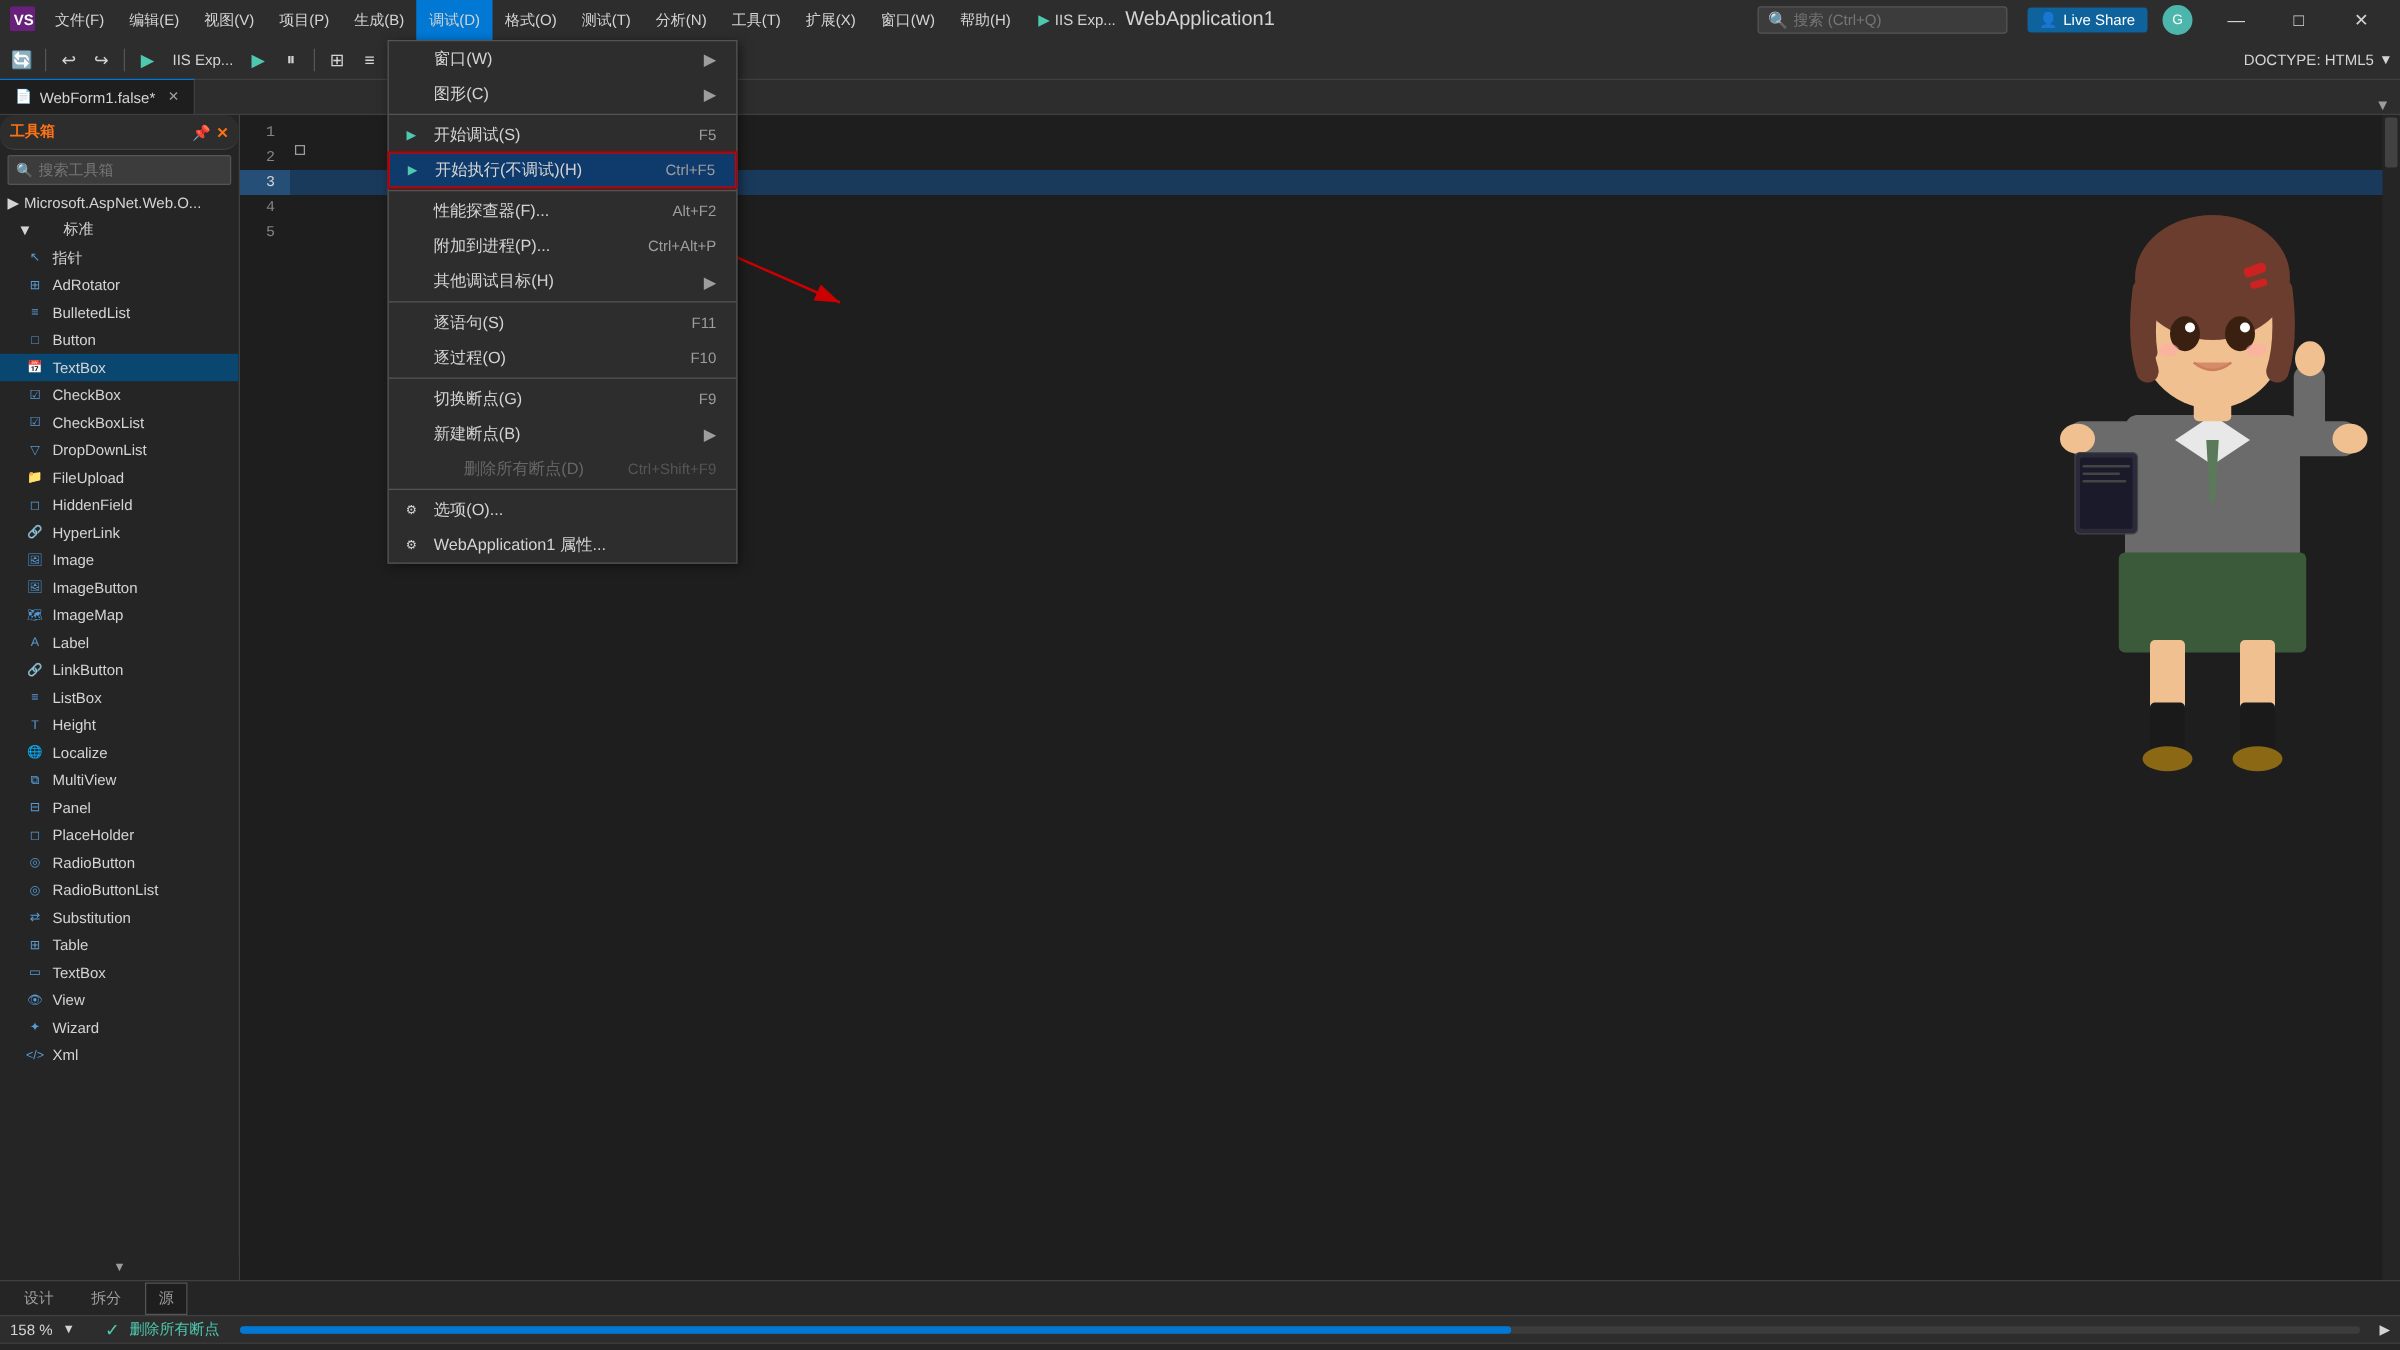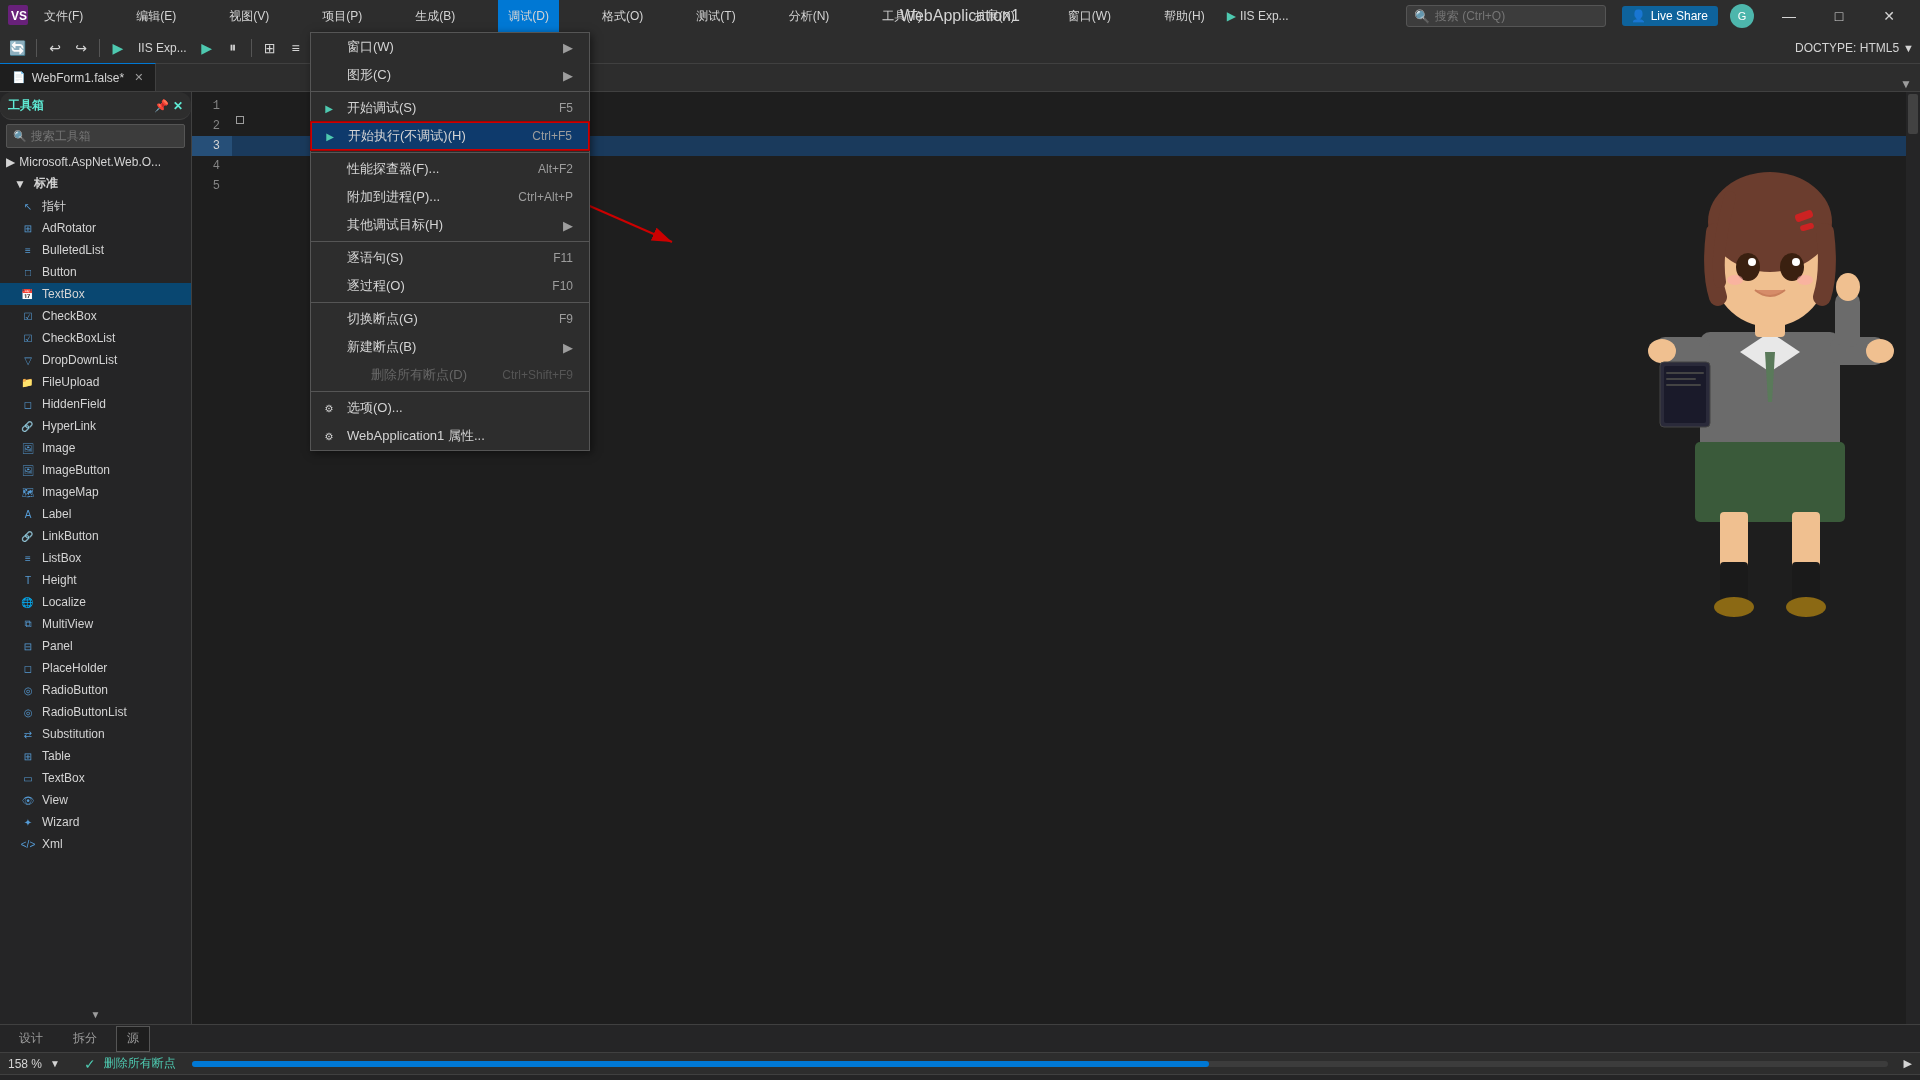--- a/index.html
+++ b/index.html
@@ -7,21 +7,21 @@
 
     
     .title-bar {
       height: 32px;
       background: #2d2d2d;
       display: flex;
       align-items: center;
       padding: 0 8px;
       position: relative;
     }
-    .title-bar-menu { display: flex; align-items: flex-end; height: 100%; gap: 33px; }
+    .title-bar-menu { display: flex; align-items: flex-end; height: 100%; }
     .title-bar-menu-item {
       padding: 0 10px;
       height: 100%;
       display: flex;
       align-items: center;
       cursor: pointer;
       font-size: 12px;
       color: #d4d4d4;
     }
     .title-bar-menu-item.active { background: #0078d4; }
@@ -146,21 +146,21 @@
       overflow: hidden;
     }
     .toolbox-header {
       height: 28px;
       background: #2d2d2d;
       display: flex;
       align-items: center;
       padding: 0 8px;
       font-size: 12px;
       font-weight: bold;
-      color: #5eead4;
+      color: #f97316;
       border-bottom: 1px solid #404040;
       justify-content: space-between;
       border-radius: 12px;
     }
     .toolbox-header-icons { display: flex; gap: 4px; }
     .toolbox-search {
       padding: 4px 6px;
       display: flex;
       align-items: center;
       background: #3c3c3c;
@@ -471,21 +471,21 @@
     </div>
     <div class="toolbox-items">
 
       <div class="toolbox-section-header">
         <span>▶</span>
         <span>Microsoft.AspNet.Web.O...</span>
       </div>
 
       <div class="toolbox-section-header" style="padding-left:14px;">
         <span>▼</span>
-        <span style="margin-left:4px;font-weight:bold;">标准</span>
+        <span style="margin-left:21px;">标准</span>
       </div>
 
       <div class="toolbox-item">
         <div class="toolbox-item-icon icon-blue">↖</div>
         <span>指针</span>
       </div>
       <div class="toolbox-item">
         <div class="toolbox-item-icon icon-blue">⊞</div>
         <span>AdRotator</span>
       </div>

